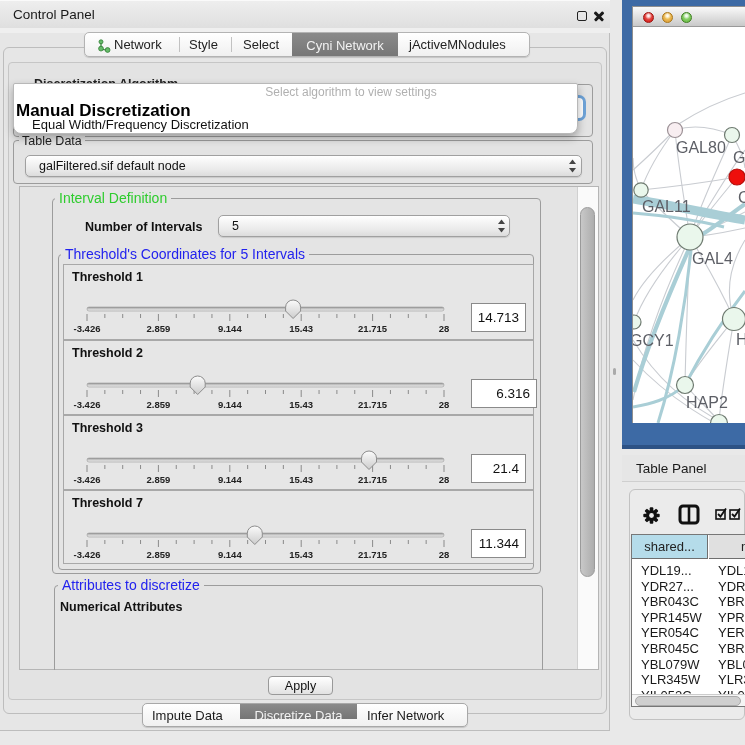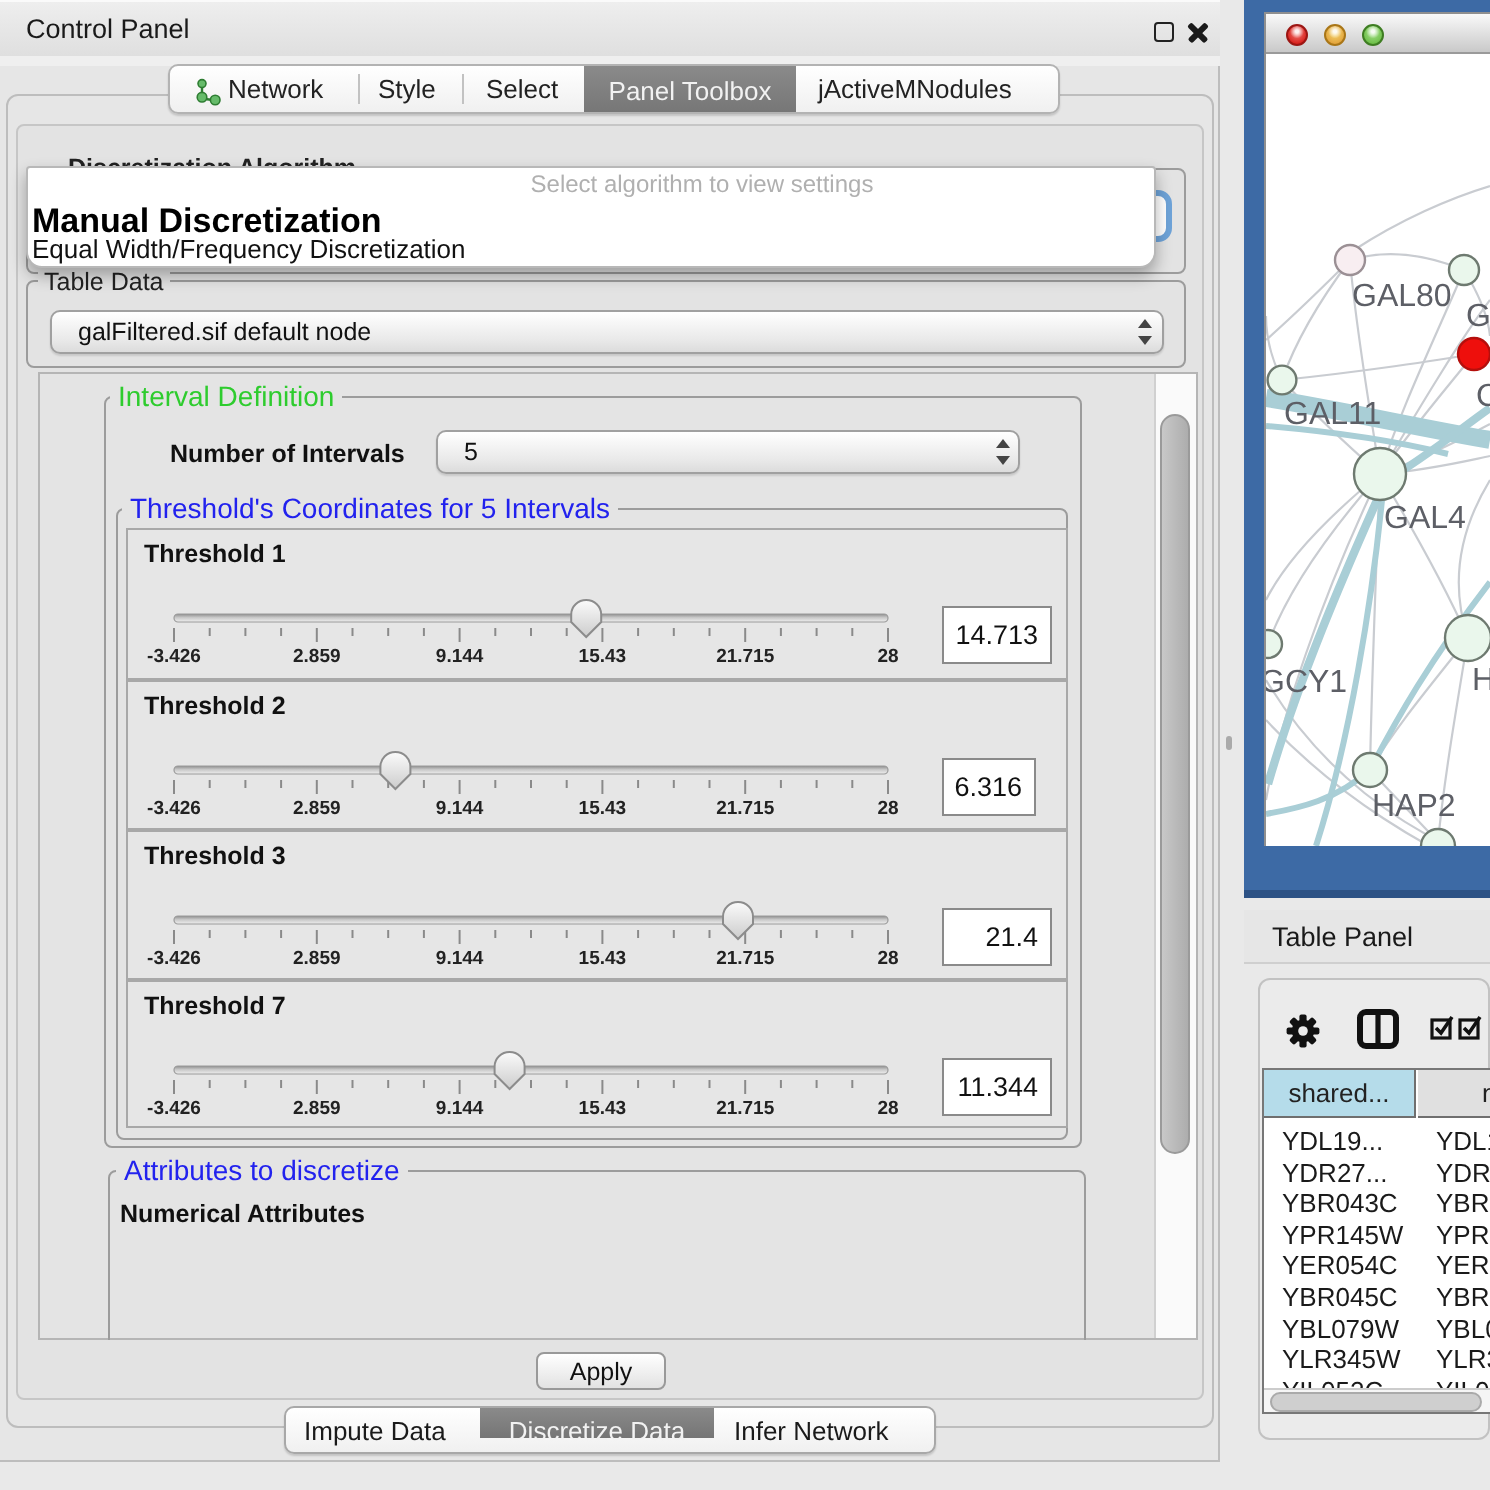--- a/index.html
+++ b/index.html
@@ -33,21 +33,21 @@
         <path d="M4 4 L4 9 M5.5 10.5 L9.5 11" stroke="#2e7d32" stroke-width="1.2" fill="none"></path>
         <circle cx="4" cy="2.8" r="2" fill="#66bb6a" stroke="#2e7d32" stroke-width="0.8"></circle>
         <circle cx="4" cy="9.6" r="2.4" fill="#66bb6a" stroke="#2e7d32" stroke-width="0.8"></circle>
         <circle cx="10.6" cy="11" r="2.4" fill="#66bb6a" stroke="#2e7d32" stroke-width="0.8"></circle>
       </svg>
 <div class="abs" style="left:29px;top:4px;font-size:13px;color:#222;">Network</div>
 <div class="tabsep" style="left:94px;"></div>
 <div class="abs" style="left:104px;top:4px;font-size:13px;color:#222;">Style</div>
 <div class="tabsep" style="left:146px;"></div>
 <div class="abs" style="left:158px;top:4px;font-size:13px;color:#222;">Select</div>
-<div class="abs seltab" style="left:207px;top:0;width:106px;height:25px;font-size:13px;text-align:center;line-height:25px;">Panel Toolbox</div>
+<div class="abs seltab" style="left:207px;top:0;width:106px;height:25px;font-size:13px;text-align:center;line-height:25px;">Cyni Network</div>
 <div class="abs" style="left:324px;top:4px;font-size:13px;color:#222;">jActiveMNodules</div>
 </div>
 <div class="grp" style="left:13px;top:84px;width:580px;height:53px;"></div>
 <div class="abs btext" style="left:34px;top:77px;font-size:12.5px;color:#222;">Discretization Algorithm</div>
 <div class="abs" style="left:22px;top:95px;width:564px;height:26px;border:3px solid #6ea3d8;border-radius:7px;background:#fff;"></div>
 <div class="grp" style="left:13px;top:140px;width:580px;height:44px;"></div>
 <div class="abs" style="left:19px;top:134px;font-size:12.5px;color:#222;background:#e3e3e3;padding:0 3px;">Table Data</div>
 <div class="combo" style="left:25px;top:155px;width:557px;height:22px;"></div>
 <div class="combotext" style="left:39px;top:159px;">galFiltered.sif default node</div>
 
@@ -151,21 +151,21 @@
       <line x1="346.15" y1="20" x2="346.15" y2="24" stroke="#8a8a8a" stroke-width="1"></line>
       <line x1="364.00" y1="20" x2="364.00" y2="27" stroke="#8a8a8a" stroke-width="1"></line>
       <path d="M110.2,13.2 A7.5,7.2 0 0 1 125.2,13.2 L125.2,17.0 L117.7,24.5 L110.2,17.0 Z" fill="url(#th340)" stroke="#8c8c8c" stroke-width="1"></path>
     </svg>
 <div class="tlabel" style="left:87.0px;top:399px;">-3.426</div>
 <div class="tlabel" style="left:158.4px;top:399px;">2.859</div>
 <div class="tlabel" style="left:229.8px;top:399px;">9.144</div>
 <div class="tlabel" style="left:301.2px;top:399px;">15.43</div>
 <div class="tlabel" style="left:372.6px;top:399px;">21.715</div>
 <div class="tlabel" style="left:444.0px;top:399px;">28</div>
-<div class="vbox" style="left:471px;top:379px;width:47px;height:29px;line-height:27px;padding-right:6px;">6.316</div>
+<div class="vbox" style="left:471px;top:379px;width:66px;height:29px;line-height:27px;padding-right:6px;">6.316</div>
 <div class="thr" style="left:63px;top:415px;width:471px;height:75px;"></div>
 <div class="abs btext" style="left:72px;top:421px;">Threshold 3</div>
 <svg class="abs" style="left:80px;top:445px;" width="380" height="42" viewBox="0 0 380 42">
       <defs>
         <linearGradient id="tg415" x1="0" y1="0" x2="0" y2="1">
           <stop offset="0" stop-color="#8f8f8f"></stop>
           <stop offset="0.45" stop-color="#c9c9c9"></stop>
           <stop offset="1" stop-color="#efefef"></stop>
         </linearGradient>
         <linearGradient id="th415" x1="0" y1="0" x2="0" y2="1">
@@ -377,13 +377,13 @@
 <div class="abs" style="left:86px;top:137.2px;font-size:13px;color:#1a1a1a;white-space:nowrap;">YLR3...</div>
 <div class="abs" style="left:9px;top:152.79999999999995px;"></div>
 <div class="abs" style="left:9px;top:152.8px;font-size:13px;color:#1a1a1a;white-space:nowrap;">YIL052C</div>
 <div class="abs" style="left:86px;top:152.8px;font-size:13px;color:#1a1a1a;white-space:nowrap;">YIL0...</div>
 <div class="abs" style="left:0;top:159px;width:114px;height:14px;background:#f5f5f5;border-top:1px solid #ccc;"></div>
 <div class="abs" style="left:3px;top:161px;width:106px;height:10px;background:#cfcfcf;border:1px solid #aaa;border-radius:5px;"></div>
 </div>
 <div class="abs" style="left:13px;top:83px;width:565px;height:51px;background:#fff;border:1px solid #b8b8b8;border-radius:2px 2px 8px 8px;box-shadow:0 4px 8px rgba(0,0,0,0.3);"></div>
 <div class="abs" style="left:13px;top:85px;width:676px;text-align:center;font-size:12px;color:#b0b0b0;">Select algorithm to view settings</div>
 <div class="abs" style="left:16px;top:101px;font-size:17px;font-weight:bold;color:#000;">Manual Discretization</div>
-<div class="abs" style="left:16px;top:117px;font-size:13px;color:#111;">Equal Width/Frequency Discretization</div>
+<div class="abs" style="left:32px;top:117px;font-size:13px;color:#111;">Equal Width/Frequency Discretization</div>
 </div>
 </body></html>

